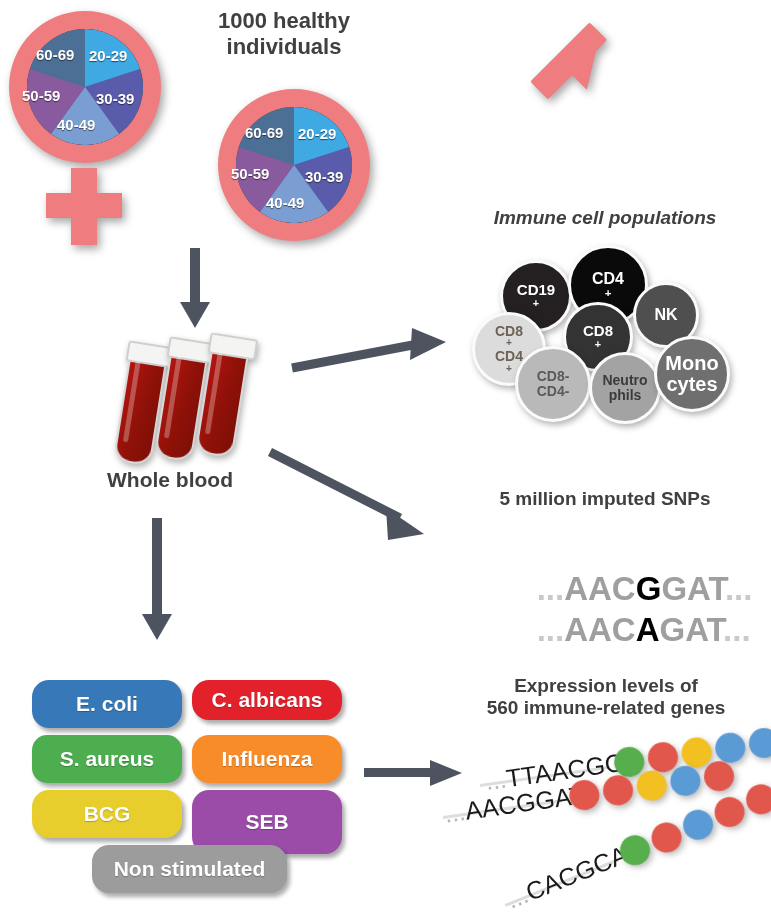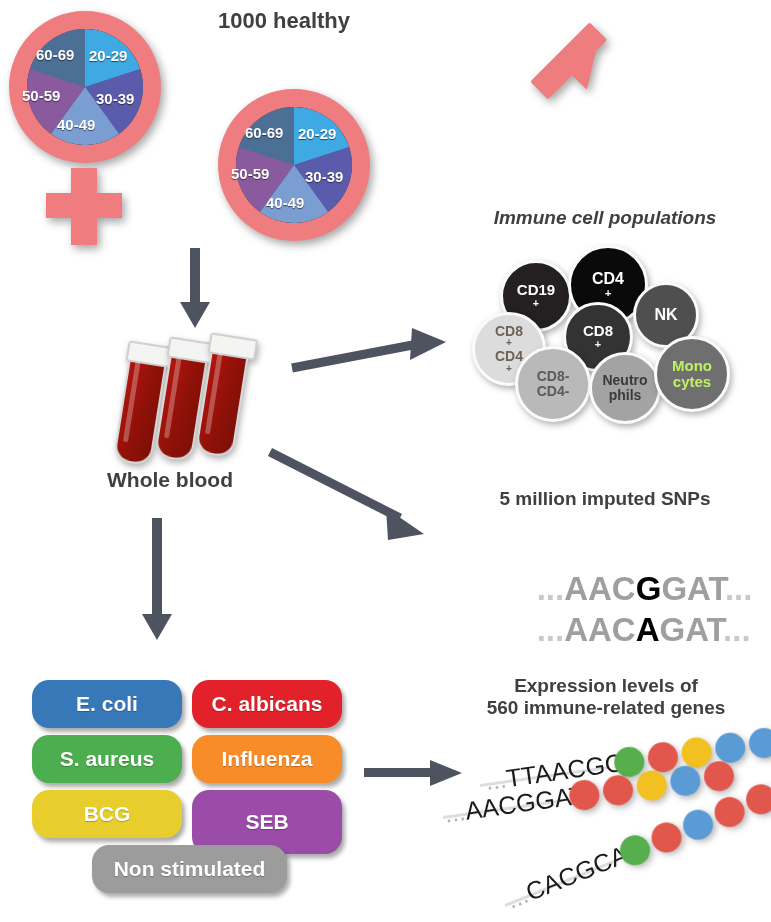--- a/index.html
+++ b/index.html
@@ -78,20 +78,21 @@
   .bead{position:absolute;width:30px;height:30px;border-radius:50%;top:0;
         filter:drop-shadow(2px 3px 3px rgba(0,0,0,.28));}
 </style>
 </head>
 <body>
 
 <div class="stage">
 
   <div class="abs hd" id="title-individuals">
     <div>1000 healthy</div>
+    <div>individuals</div>
   </div>
 
   <div class="abs sym" style="left:0px;top:0px;width:180px;height:250px;">
     <div class="abs" id="fem-stem-v"></div>
     <div class="abs" id="fem-stem-h"></div>
     <div class="ring" style="left:9px;top:11px;width:152px;height:152px;"></div>
     <div class="piewrap" style="left:27px;top:29px;width:116px;height:116px;">
       <svg class="pie-svg" width="116" height="116" viewBox="0 0 100 100">
         <circle cx="50" cy="50" r="50" fill="#4c6f96"></circle>
         <path d="M50 50 L50 0 A50 50 0 0 1 97.55 34.55 Z" fill="#3fa9e4"></path>
@@ -219,21 +220,21 @@
       </span>
     </div>
 
     <div class="cell" style="left:134px;top:112px;width:72px;height:72px;background:#a3a3a3;color:#3a3a3a;font-size:14px;">
       <span>
         <span style="display:block;">Neutro</span>
         <span style="display:block;">phils</span>
       </span>
     </div>
 
-    <div class="cell" style="left:199px;top:96px;width:76px;height:76px;background:#6f6f6f;color:#bef264;font-size:15px;">
+    <div class="cell" style="left:199px;top:96px;width:76px;height:76px;background:#6f6f6f;color:#ffffff;font-size:20px;">
       <span>
         <span style="display:block;">Mono</span>
         <span style="display:block;">cytes</span>
       </span>
     </div>
   </div>
 
   <div class="abs hd" id="title-snps">5 million imputed SNPs</div>
 
   <div class="abs snp-row" style="left:500px;top:532px;">
@@ -241,24 +242,24 @@
   </div>
 
   <div class="abs snp-row" style="left:500px;top:573px;">
     <span class="snp-faint">...</span><span class="snp-mid">AAC</span><span class="snp-dark">A</span><span class="snp-mid">GAT</span><span class="snp-faint">...</span>
   </div>
 
   <div class="abs" style="left:30px;top:680px;width:320px;height:220px;">
     <div class="stimbox" style="left:2px;top:0px;width:150px;height:48px;background:#3778b8;">
       <span>E. coli</span>
     </div>
-    <div class="stimbox" style="left:162px;top:0px;width:150px;height:48px;background:#e3212b;">
+    <div class="stimbox" style="left:162px;top:0px;width:150px;height:40px;background:#e3212b;">
       <span>C. albicans</span>
     </div>
-    <div class="stimbox" style="left:2px;top:55px;width:150px;height:48px;background:#4cae4f;">
+    <div class="stimbox" style="left:2px;top:55px;width:150px;height:48px;background:#4cae4f;border-radius:15px;">
       <span>S. aureus</span>
     </div>
     <div class="stimbox" style="left:162px;top:55px;width:150px;height:48px;background:#f78c28;">
       <span>Influenza</span>
     </div>
     <div class="stimbox" style="left:2px;top:110px;width:150px;height:48px;background:#e8ce2c;">
       <span>BCG</span>
     </div>
     <div class="stimbox" style="left:162px;top:110px;width:150px;height:64px;background:#9a4ca8;">
       <span>SEB</span>

